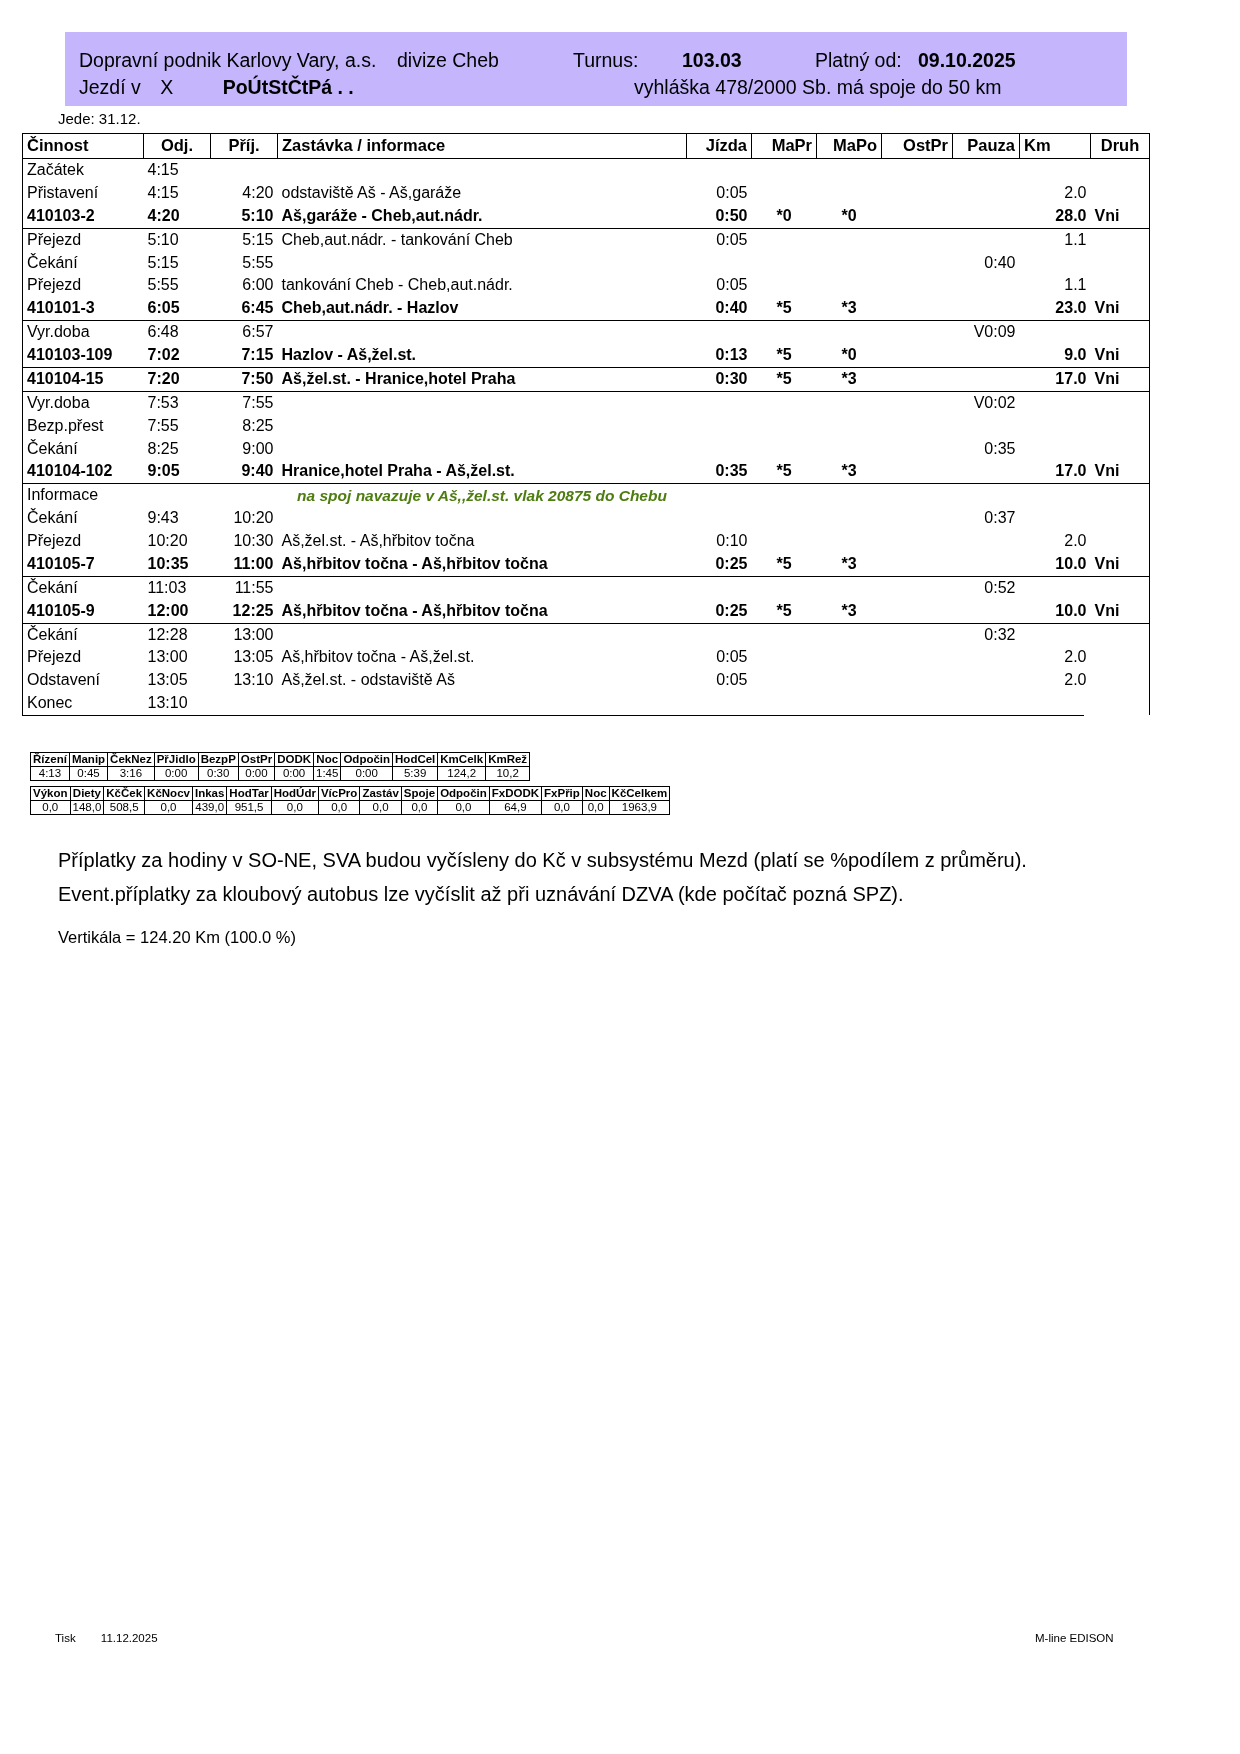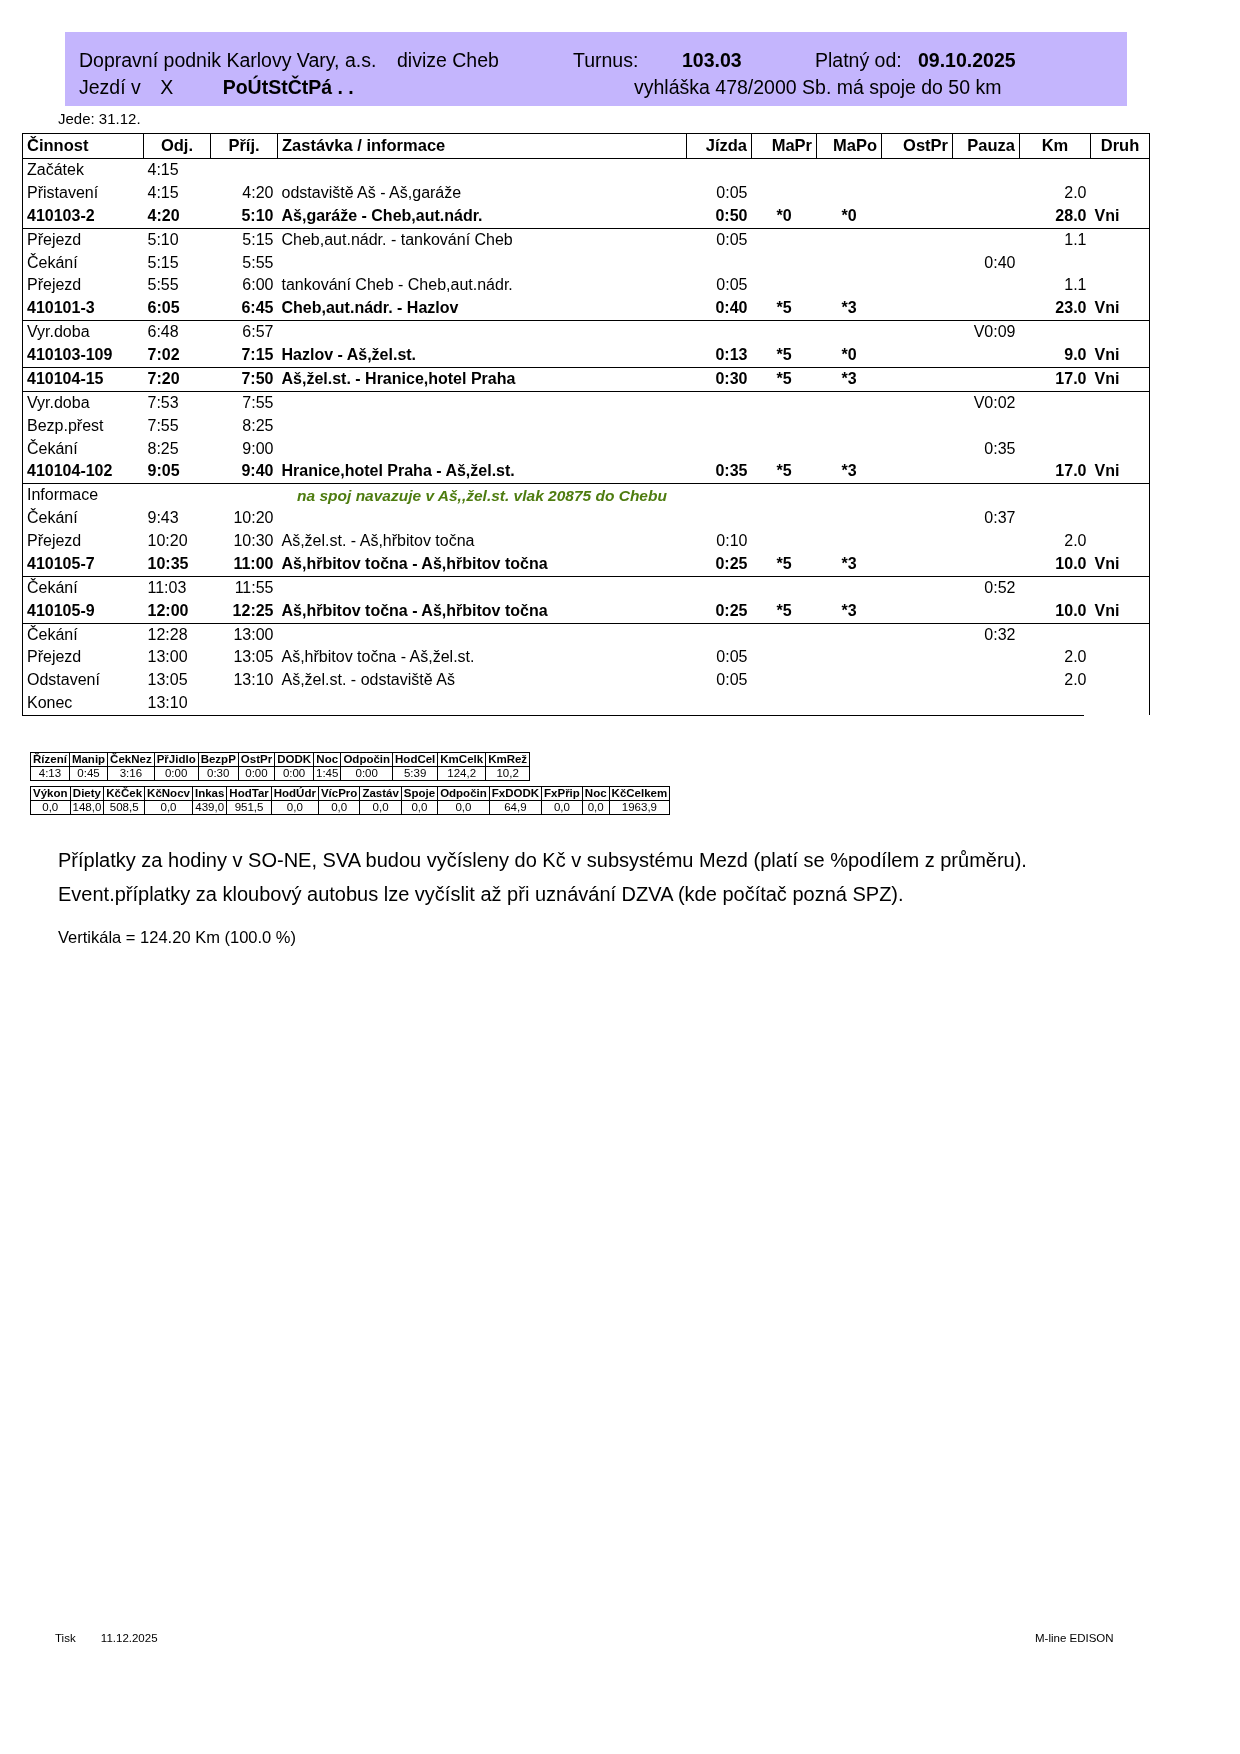--- a/index.html
+++ b/index.html
@@ -147,21 +147,21 @@
   .c-mapo    { width: 56px;  text-align: center; }
   .c-ostpr   { width: 62px;  text-align: right; }
   .c-pauza   { width: 58px;  text-align: right; }
   .c-km      { width: 62px;  text-align: right; }
   .c-druh    { width: 50px;  text-align: left; }
 
   th.c-cinnost { text-align: left; }
   th.c-odj, th.c-prij { text-align: center; }
   th.c-zast { text-align: left; }
   th.c-jizda, th.c-mapr, th.c-mapo, th.c-ostpr, th.c-pauza { text-align: right; }
-  th.c-km { text-align: center; }
+  th.c-km { text-align: left; }
   th.c-druh { text-align: center; }
 
   
   th.sep-l { border-left: 1.6px solid #000; }
 
   tr.row td.c-cinnost { border-left: 1.6px solid #000; }
   tr.row td.c-druh { border-right: 1.6px solid #000; }
 
   tr.row.bold td { font-weight: bold; }
   tr.row.rule-below td {

